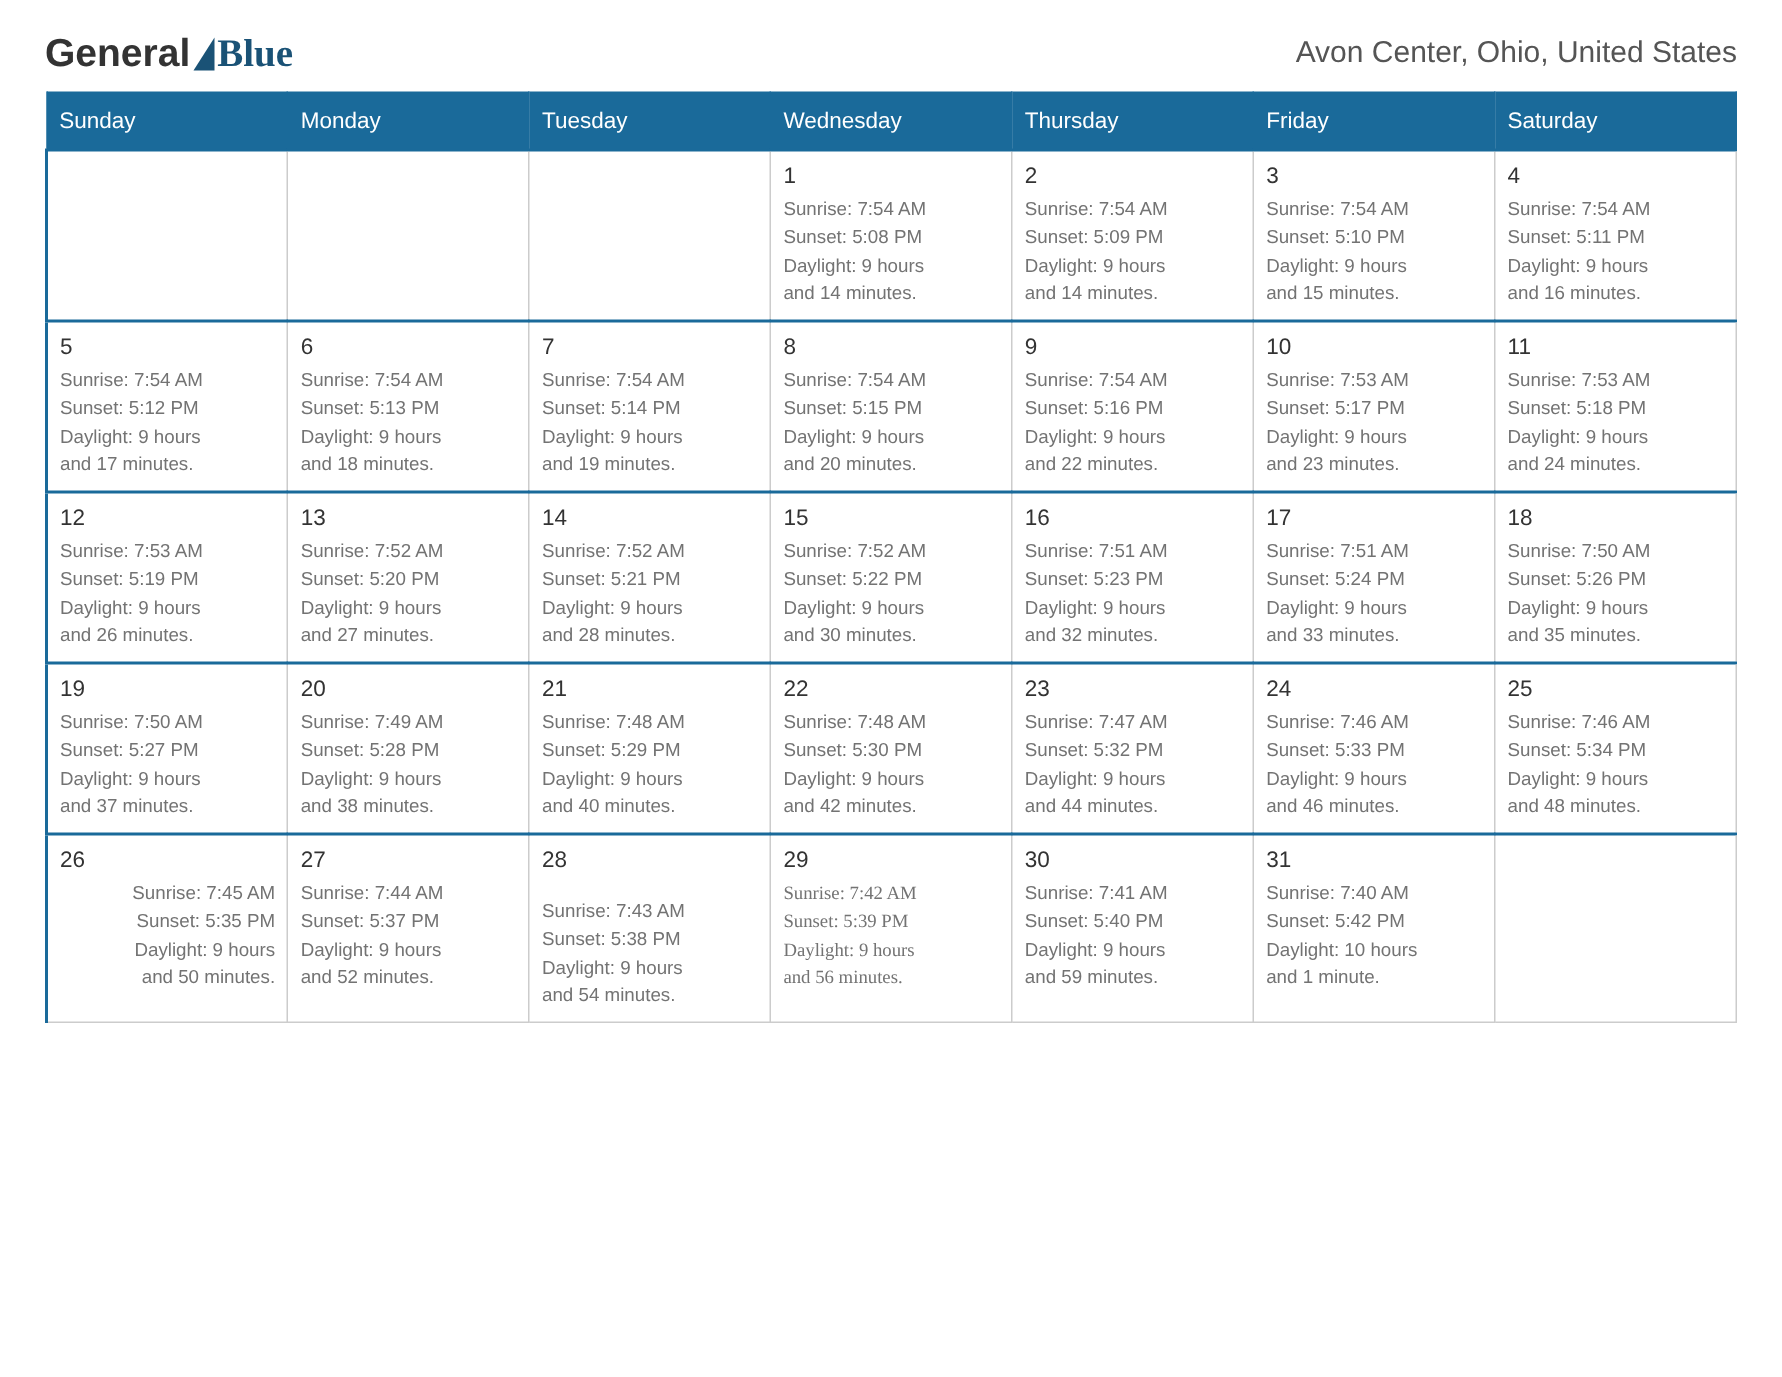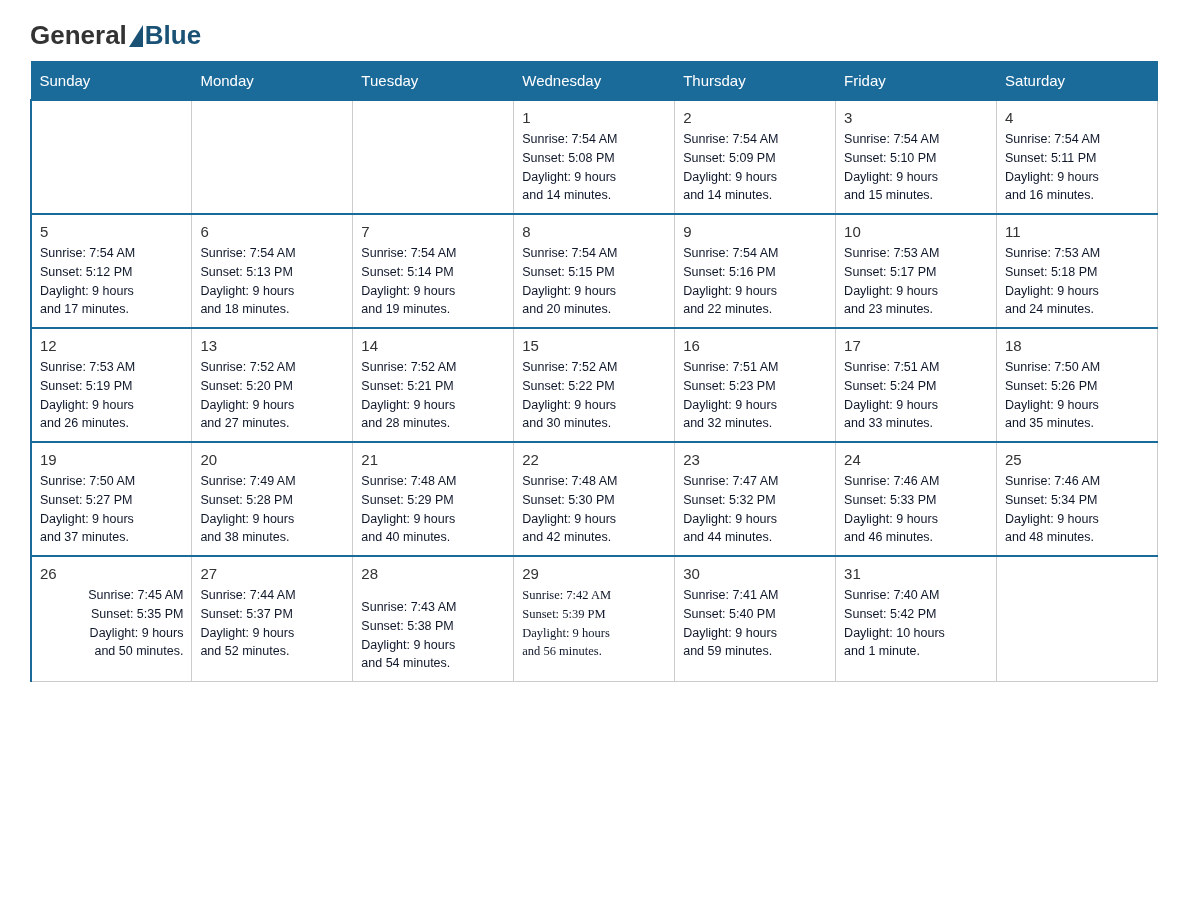--- a/index.html
+++ b/index.html
@@ -26,20 +26,21 @@
       align-items: center;
     }
     .logo-general {
       font-size: 26px;
       font-weight: bold;
       color: #333;
     }
     .logo-blue-part {
       display: flex;
       align-items: center;
+      font-family: Liberation Serif, serif;
     }
     .logo-triangle {
       width: 0;
       height: 0;
       border-left: 14px solid transparent;
       border-right: 0px solid transparent;
       border-bottom: 22px solid #1a5276;
       margin-left: 2px;
     }
     .logo-blue-text {
@@ -86,21 +87,21 @@
     }
     .day-num {
       font-size: 15px;
       font-weight: normal;
       display: block;
       margin-bottom: 4px;
     }
     .day-info {
       font-size: 12.5px;
       line-height: 1.5;
-      color: #0f172a;
+      color: #737373;
     }
     .empty-cell {
       background: #fff;
     }
     .calendar tr td:first-child {
       border-left: 2px solid #1a6a9a;
     }
     .calendar tbody tr {
       border-top: 2px solid #1a6a9a;
     }
@@ -112,20 +113,21 @@
   <div class="logo">
     <div class="logo-text">
       <span class="logo-general">General</span>
       <div class="logo-blue-part">
         <div class="logo-triangle"></div>
         <span class="logo-blue-text">Blue</span>
       </div>
     </div>
   </div>
   <div class="title-section">
+    <div class="calendar-subtitle">Avon Center, Ohio, United States</div>
   </div>
 </div>
 
 <table class="calendar">
   <thead>
     <tr>
     <th>Sunday</th>
         <th>Monday</th>
         <th>Tuesday</th>
         <th>Wednesday</th>

